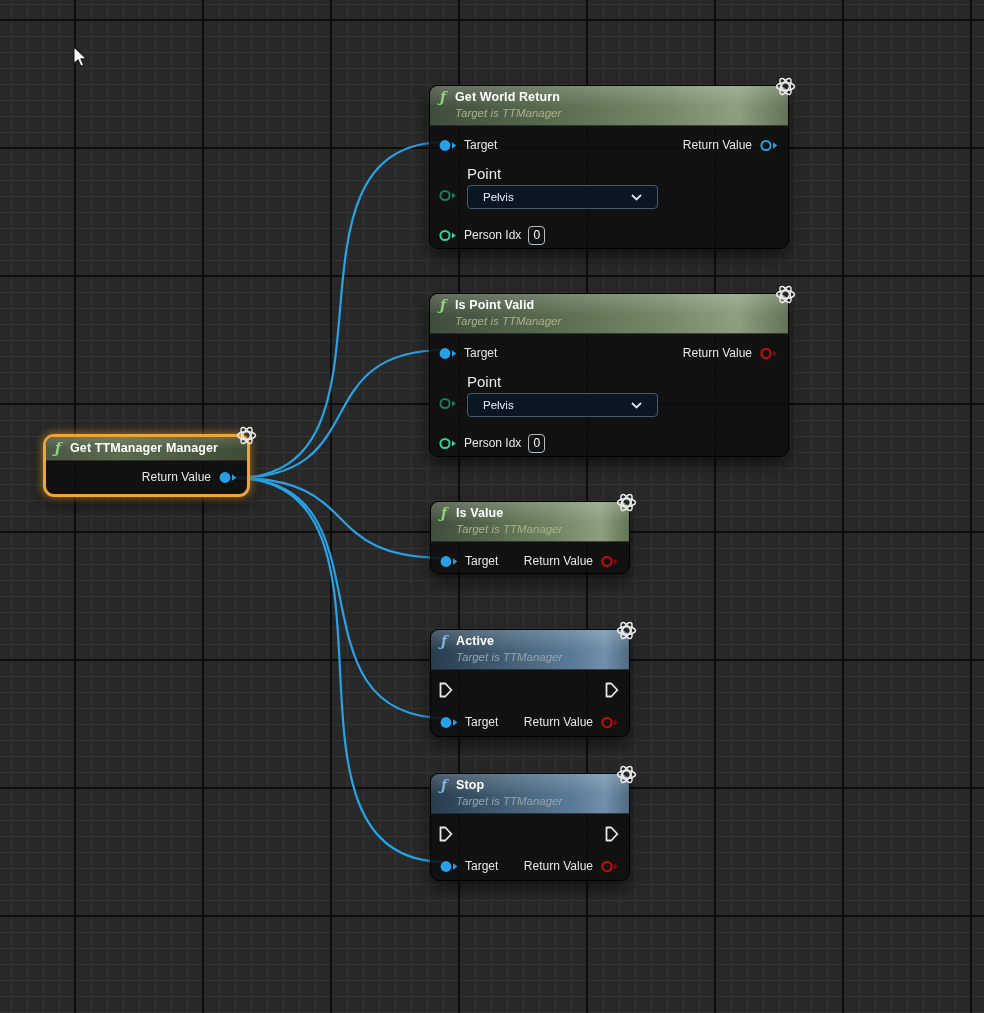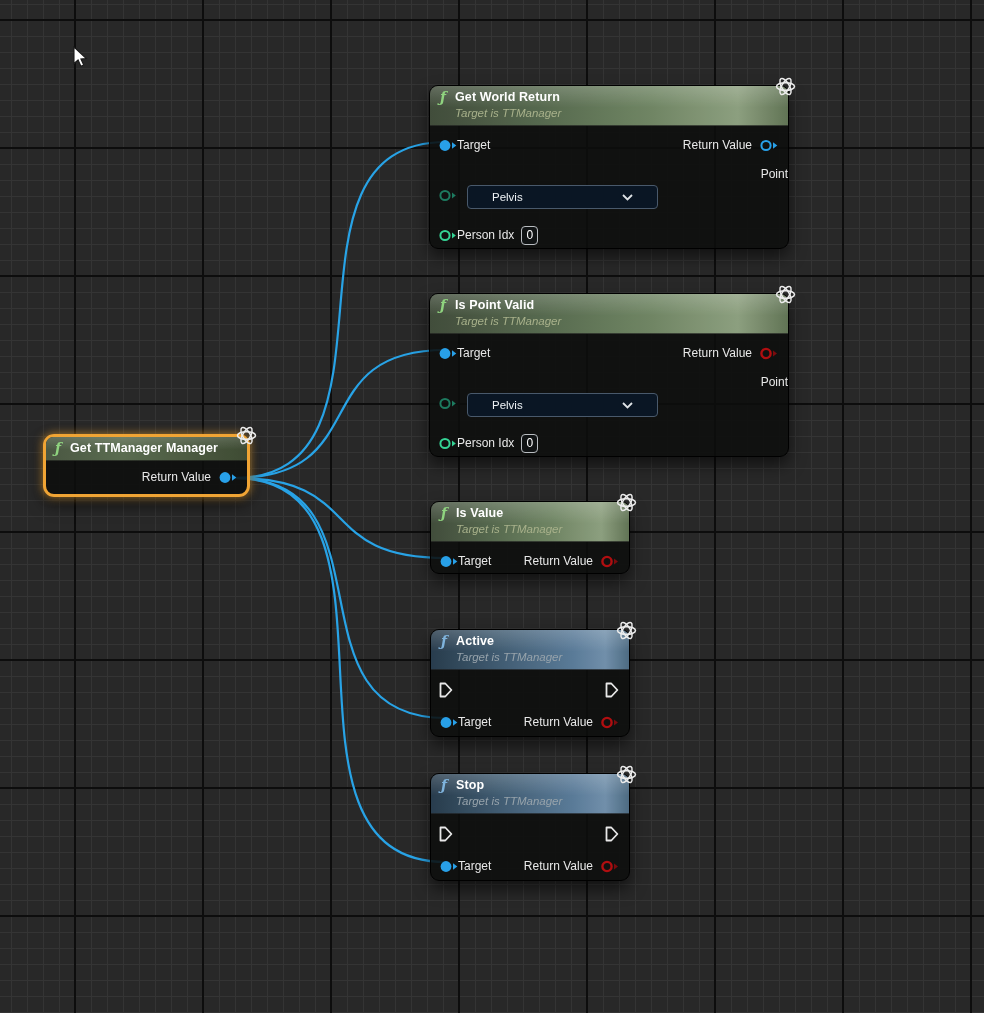--- a/index.html
+++ b/index.html
@@ -64,31 +64,31 @@
   .node.green .fn-icon, .node.compact .fn-icon { color: #8fd37f; }
   .node.blue .fn-icon { color: #7fb3dc; }
   .title { font-size: 12.5px; font-weight: bold; color: #fff; line-height: 17px; letter-spacing: .1px; }
   .subtitle { font-size: 11.5px; font-style: italic; line-height: 15px; }
   .node.green .subtitle { color: #a8b18b; }
   .node.blue .subtitle { color: #97a3ab; }
 
   .body { padding: 0 0 5px 0; }
   .row { display: flex; align-items: center; padding: 0 10px 0 8px; }
   .row .pin { display: flex; align-items: center; flex: 0 0 auto; }
-  .row .lbl { font-size: 12px; color: #e8e8e8; }
+  .row .lbl { font-size: 12px; color: #e8e8e8; margin-left: 7px; }
   .row .lbl-r { font-size: 12px; color: #e8e8e8; margin-right: 7px; text-align: center; }
   .spacer { flex: 1 1 auto; }
 
   .point-group { position: relative; padding-left: 37px; margin-top: 9px; }
   .point-group .pin-abs { position: absolute; left: 8px; top: 21px; }
-  .point-label { font-size: 12px; color: #e8e8e8; height: 14px; line-height: 14px; text-align: right; }
+  .point-label { font-size: 15px; color: #e8e8e8; height: 14px; line-height: 14px; }
   .dropdown {
     margin-top: 4px; width: 191px; height: 24px;
     background: #0a1624; border: 1px solid #49596b; border-radius: 4px;
-    display: flex; align-items: center; padding: 0 24px;
+    display: flex; align-items: center; padding: 0 15px;
     color: #eef2f5; font-size: 11.5px; cursor: pointer;
   }
   .dropdown .dd-spacer { flex: 1 1 auto; }
   .value-box {
     margin-left: 7px; min-width: 16px; height: 19px; padding: 0 4px;
     border: 1px solid #b9bdc1; border-radius: 4px; background: #101314;
     color: #fff; font-size: 12px; line-height: 17px; text-align: center;
   }
 
   .atom { position: absolute; top: -11px; right: -9px; width: 23px; height: 23px; }

